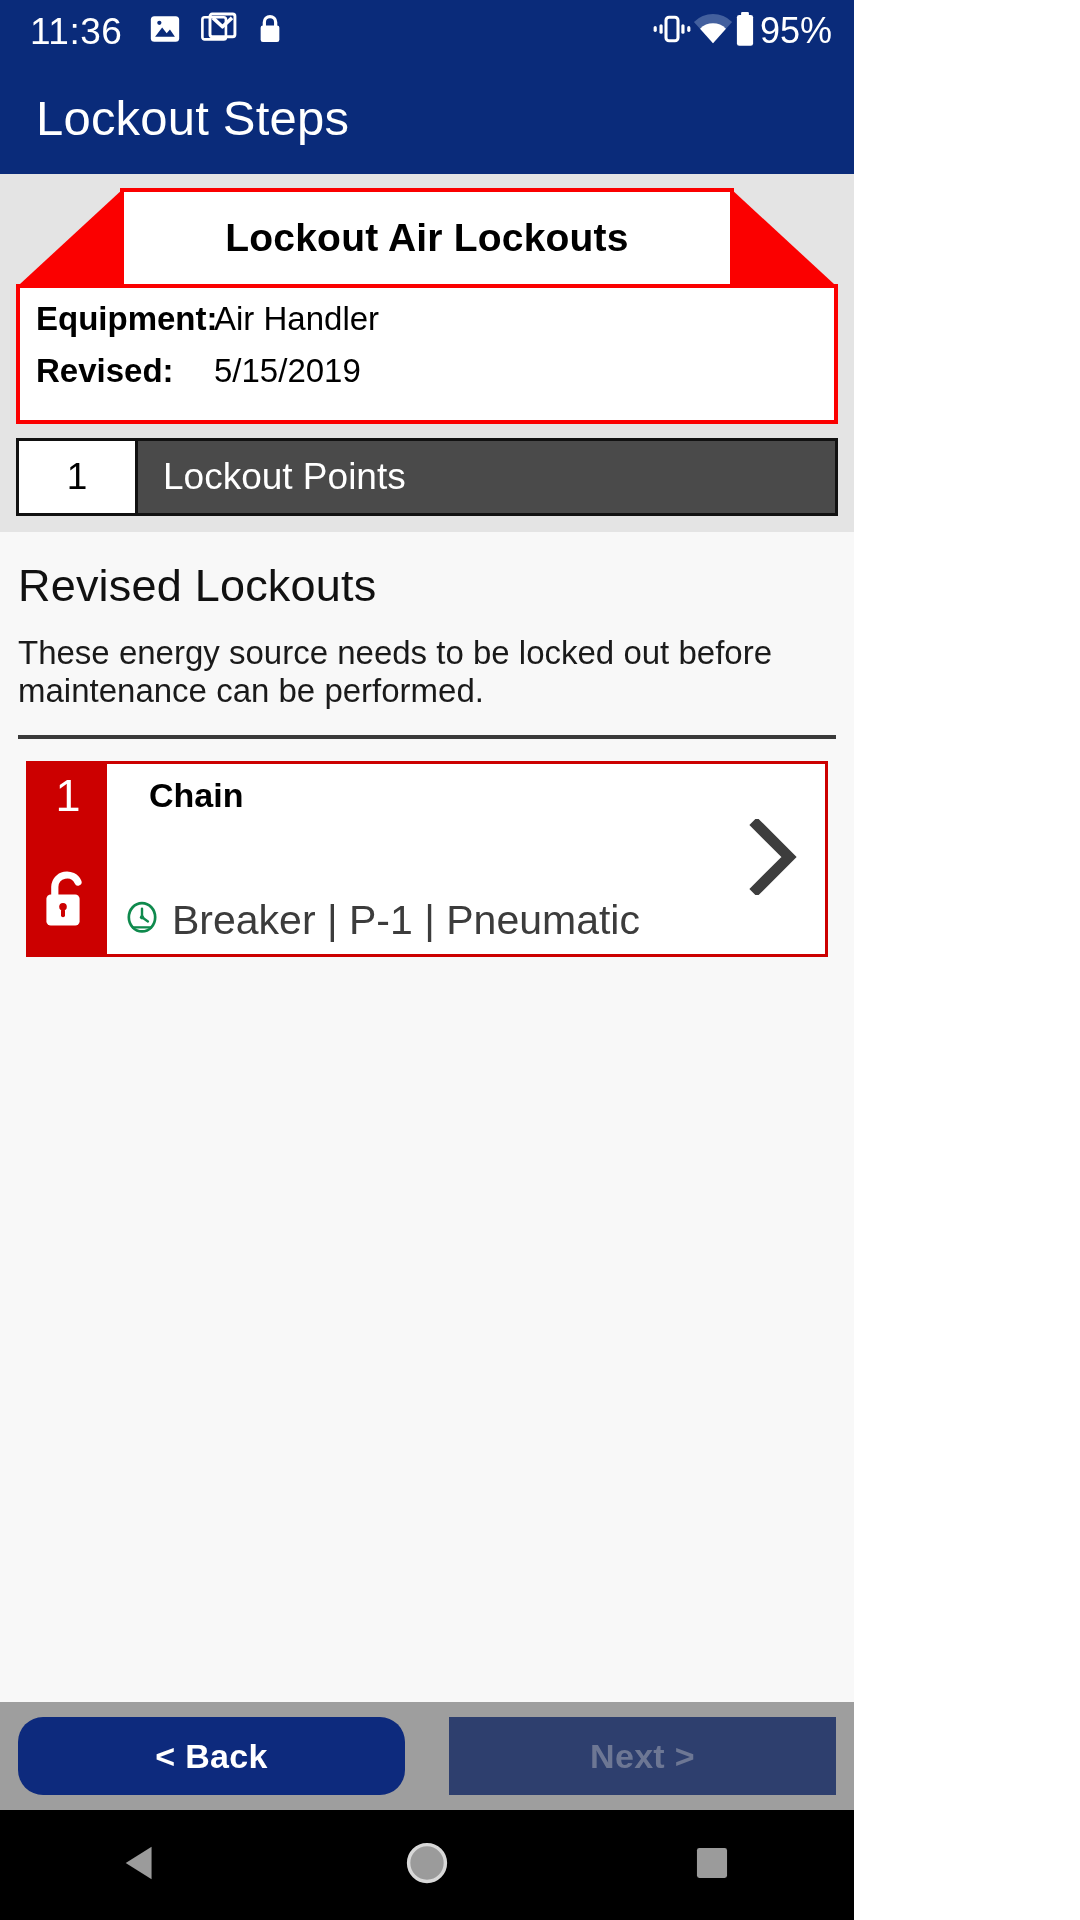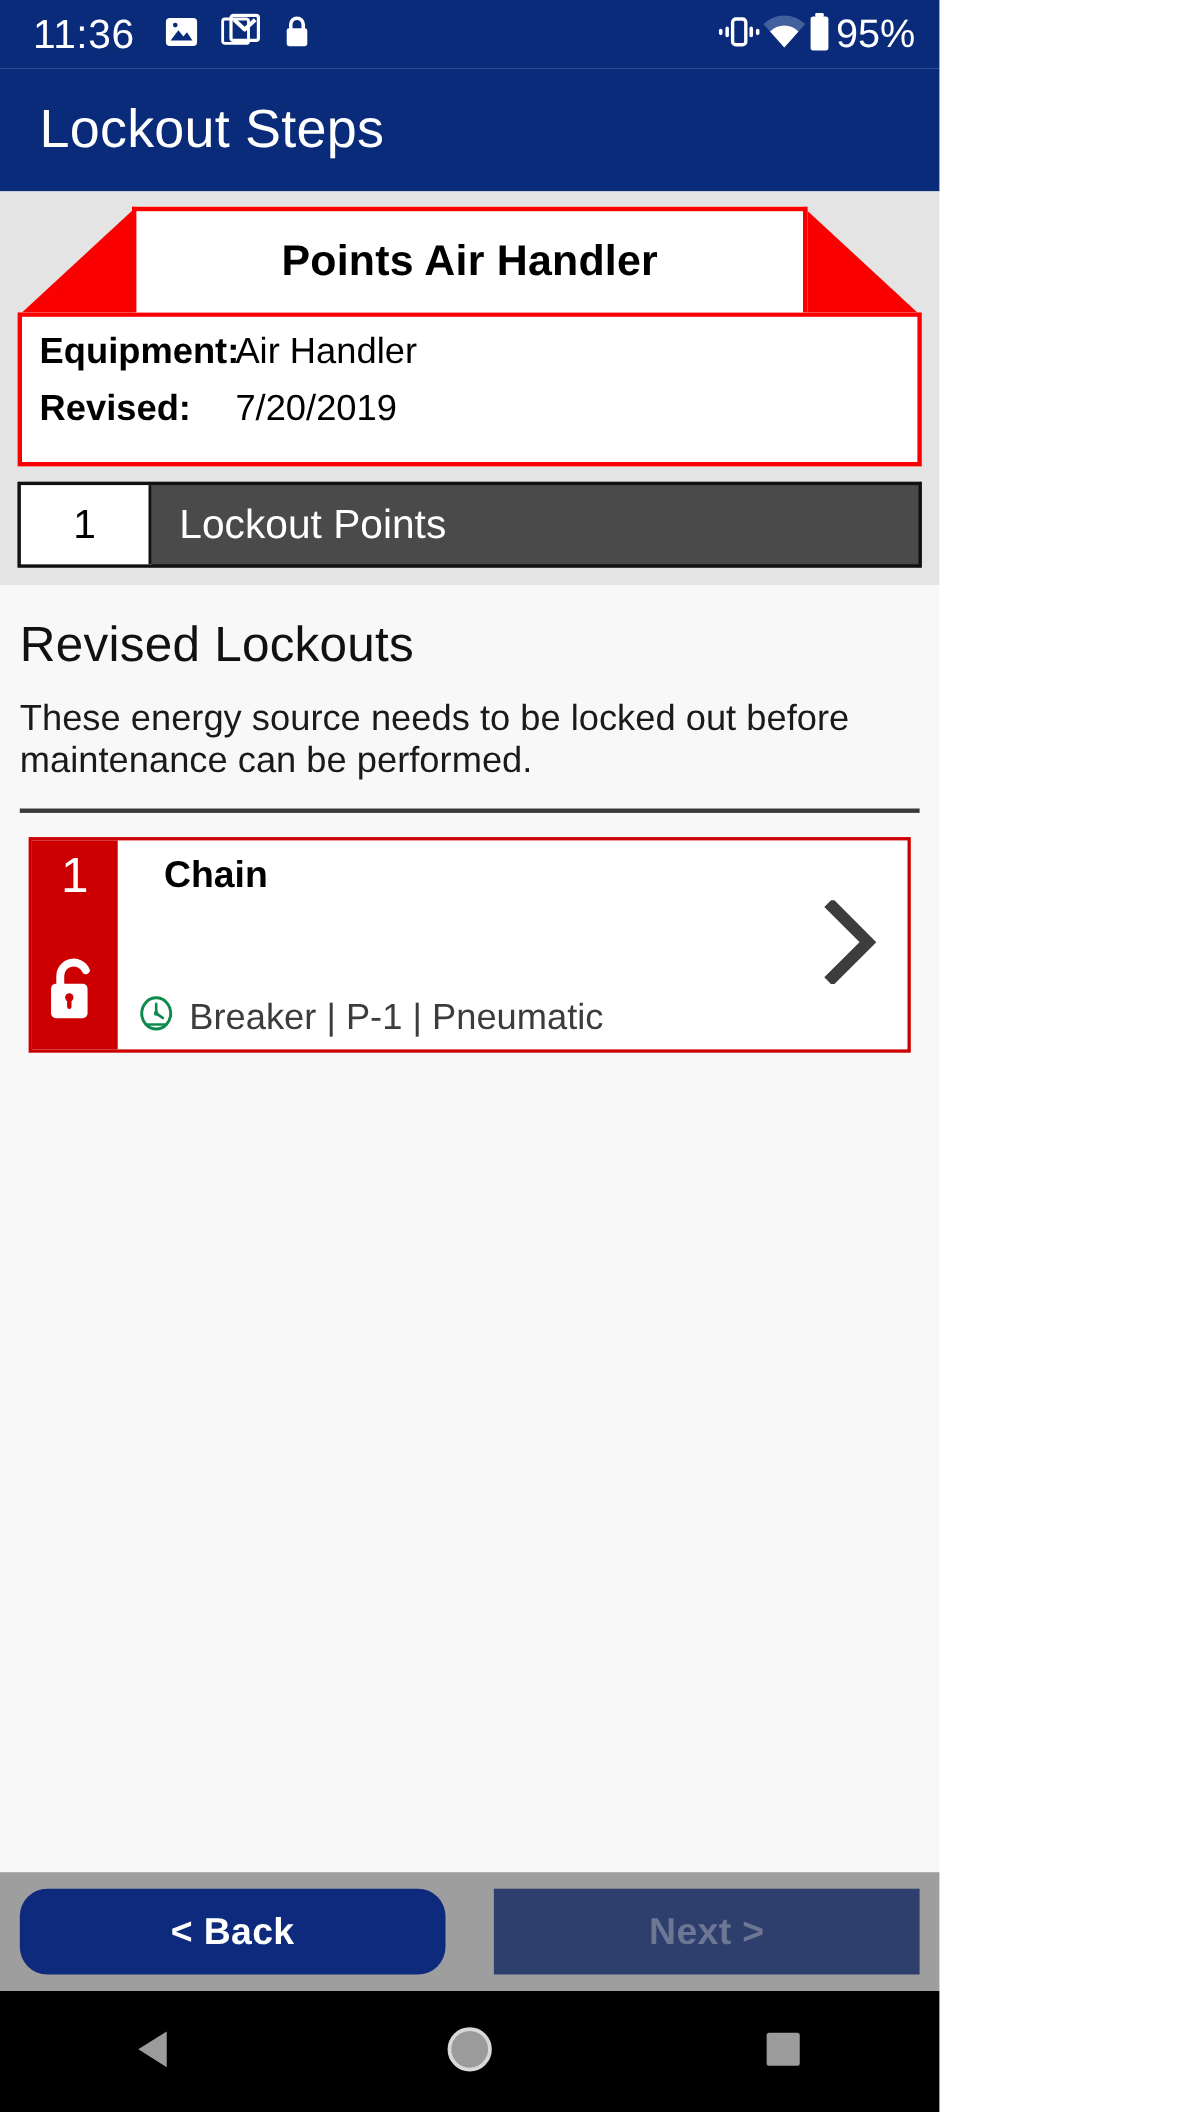--- a/index.html
+++ b/index.html
@@ -92,21 +92,21 @@
   .lock-strip {
     width:78px; background:#cc0000; flex:0 0 auto;
     display:flex; flex-direction:column; align-items:center;
     padding-top:8px; position:relative;
   }
   .lock-num { color:#fff; font-size:45px; font-weight:400; line-height:1.05; }
   .lock-icon-wrap { position:absolute; bottom:22px; left:0; right:0; display:flex; justify-content:center; }
   .lock-body { flex:1; position:relative; padding:12px 18px 10px 18px; display:flex; flex-direction:column; }
   .lock-name { font-size:34px; font-weight:bold; color:#000;margin-left:24px; }
   .lock-meta { margin-top:auto; display:flex; align-items:center; gap:13px; }
-  .lock-meta-text { font-size:33px; color:#3c3c3c; }
+  .lock-meta-text { font-size:41px; color:#3c3c3c; }
   .chevron {
     position:absolute; right:26px; top:50%; transform:translateY(-50%);
   }
 
   
   .footer {
     flex:0 0 auto; background:#9e9e9e; height:108px;
     display:flex; align-items:center; gap:44px; padding:0 18px;
   }
   .btn {
@@ -192,33 +192,33 @@
           <svg width="104" height="96" viewBox="0 0 104 96" preserveAspectRatio="none">
             <polygon points="104,0 104,96 0,96" fill="#fb0000"></polygon>
           </svg>
         </div>
         <div class="ribbon-right">
           <svg width="104" height="96" viewBox="0 0 104 96" preserveAspectRatio="none">
             <polygon points="0,0 0,96 104,96" fill="#fb0000"></polygon>
           </svg>
         </div>
         <div class="ribbon-center">
-          <span class="ribbon-title">Points Air Handler</span>
+          <span class="ribbon-title">Lockout Air Lockouts</span>
         </div>
       </div>
     </div>
 
     <div class="infobox">
       <div class="inforow">
         <span class="info-label">Equipment:</span>
         <span class="info-value">Air Handler</span>
       </div>
       <div class="inforow">
         <span class="info-label">Revised:</span>
-        <span class="info-value">7/20/2019</span>
+        <span class="info-value">5/15/2019</span>
       </div>
     </div>
 
     <div class="pointsbar">
       <div class="points-count">1</div>
       <div class="points-label">Lockout Points</div>
     </div>
   </div>
 
   <div class="content">

